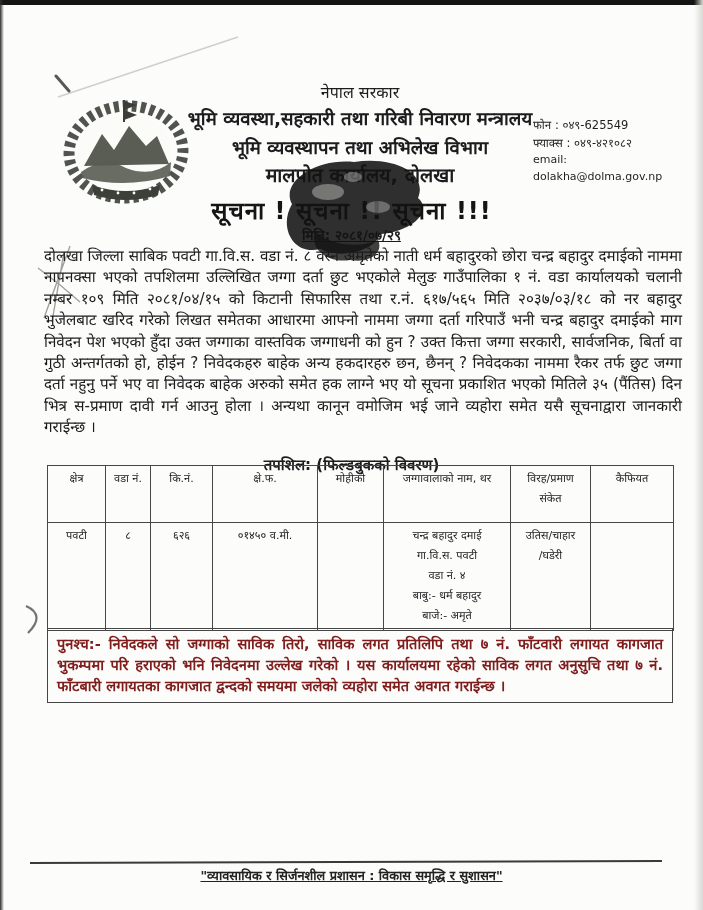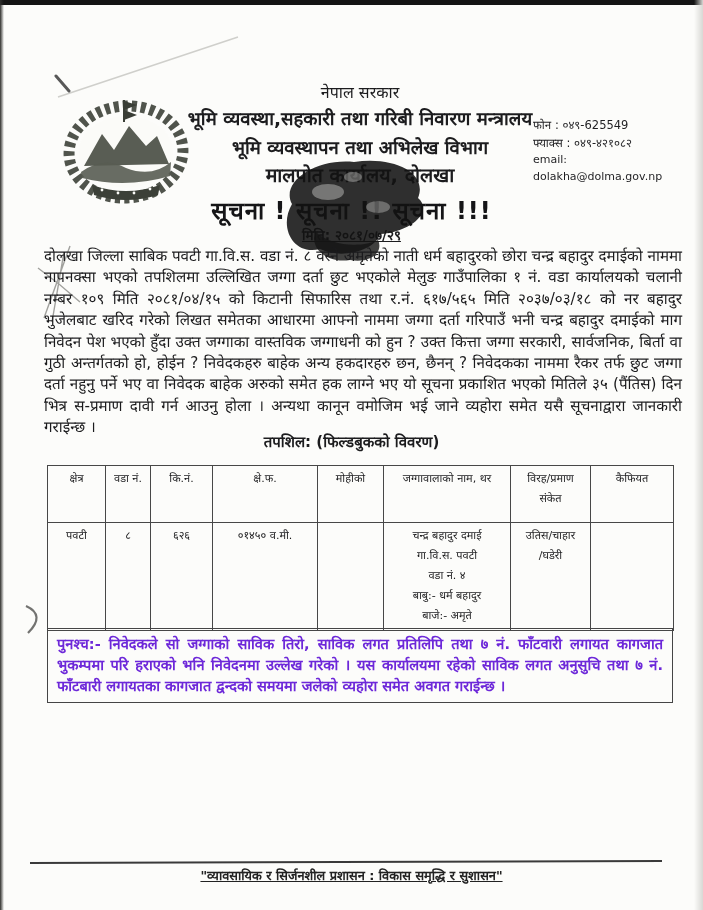--- a/index.html
+++ b/index.html
@@ -28,29 +28,29 @@
   .contact .latin{font-size:11px;}
 
   .notice-title{position:absolute;left:0;right:0;top:193px;text-align:center;font-size:24px;font-weight:bold;letter-spacing:1px;color:#151517;}
   .notice-date{position:absolute;left:0;right:0;top:226px;text-align:center;font-size:13.5px;font-weight:bold;}
   .notice-date span{text-decoration:underline;}
 
   .stamp{position:absolute;left:258px;top:152px;width:196px;height:122px;pointer-events:none;filter:blur(.4px);}
 
   .body-text{position:absolute;left:44px;top:246px;width:638px;font-size:15.2px;line-height:21.4px;text-align:justify;color:#1b1b1d;}
 
-  .table-title{position:absolute;left:0;right:0;top:431px;text-align:center;font-size:15px;font-weight:bold;}
+  .table-title{position:absolute;left:0;right:0;top:454px;text-align:center;font-size:15px;font-weight:bold;}
 
   table.schedule{position:absolute;left:47px;top:465px;width:626px;border-collapse:collapse;table-layout:fixed;font-size:11px;}
   table.schedule th,table.schedule td{border:1px solid #474747;padding:3px 6px;vertical-align:top;font-weight:normal;text-align:center;line-height:20px;}
   table.schedule th{text-align:center;height:50px;}
   table.schedule td{height:101px;}
   .owner-line{display:block;}
 
-  .footnote{position:absolute;left:47px;top:628px;width:626px;box-sizing:border-box;border:1.5px solid #454545;padding:4px 9px 6px 9px;font-size:14.6px;line-height:21px;font-weight:bold;text-align:justify;color:#6d28d9;}
+  .footnote{position:absolute;left:47px;top:628px;width:626px;box-sizing:border-box;border:1.5px solid #454545;padding:4px 9px 6px 9px;font-size:14.6px;line-height:21px;font-weight:bold;text-align:justify;color:#7f1d1d;}
 
   .footer-line{position:absolute;left:30px;top:861px;width:632px;height:2px;background:#3a3a3a;transform:rotate(-0.18deg);}
   .slogan{position:absolute;left:0;right:0;top:866px;text-align:center;font-size:12.8px;font-weight:bold;color:#222;}
   .slogan span{text-decoration:underline;}
 </style>
 </head>
 <body>
 
 <div class="page">
 

